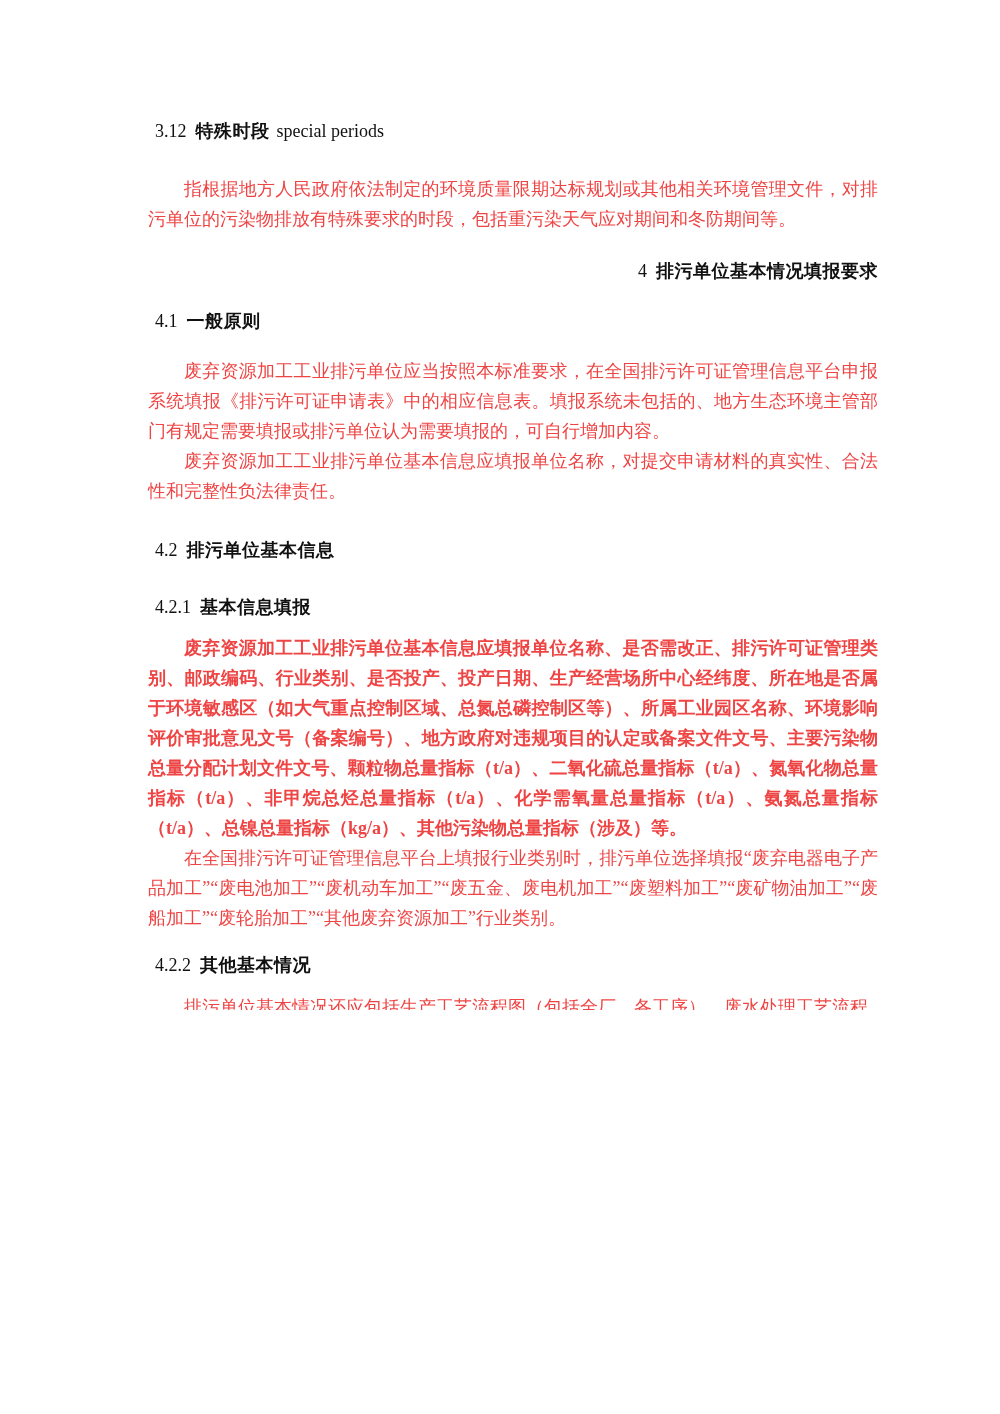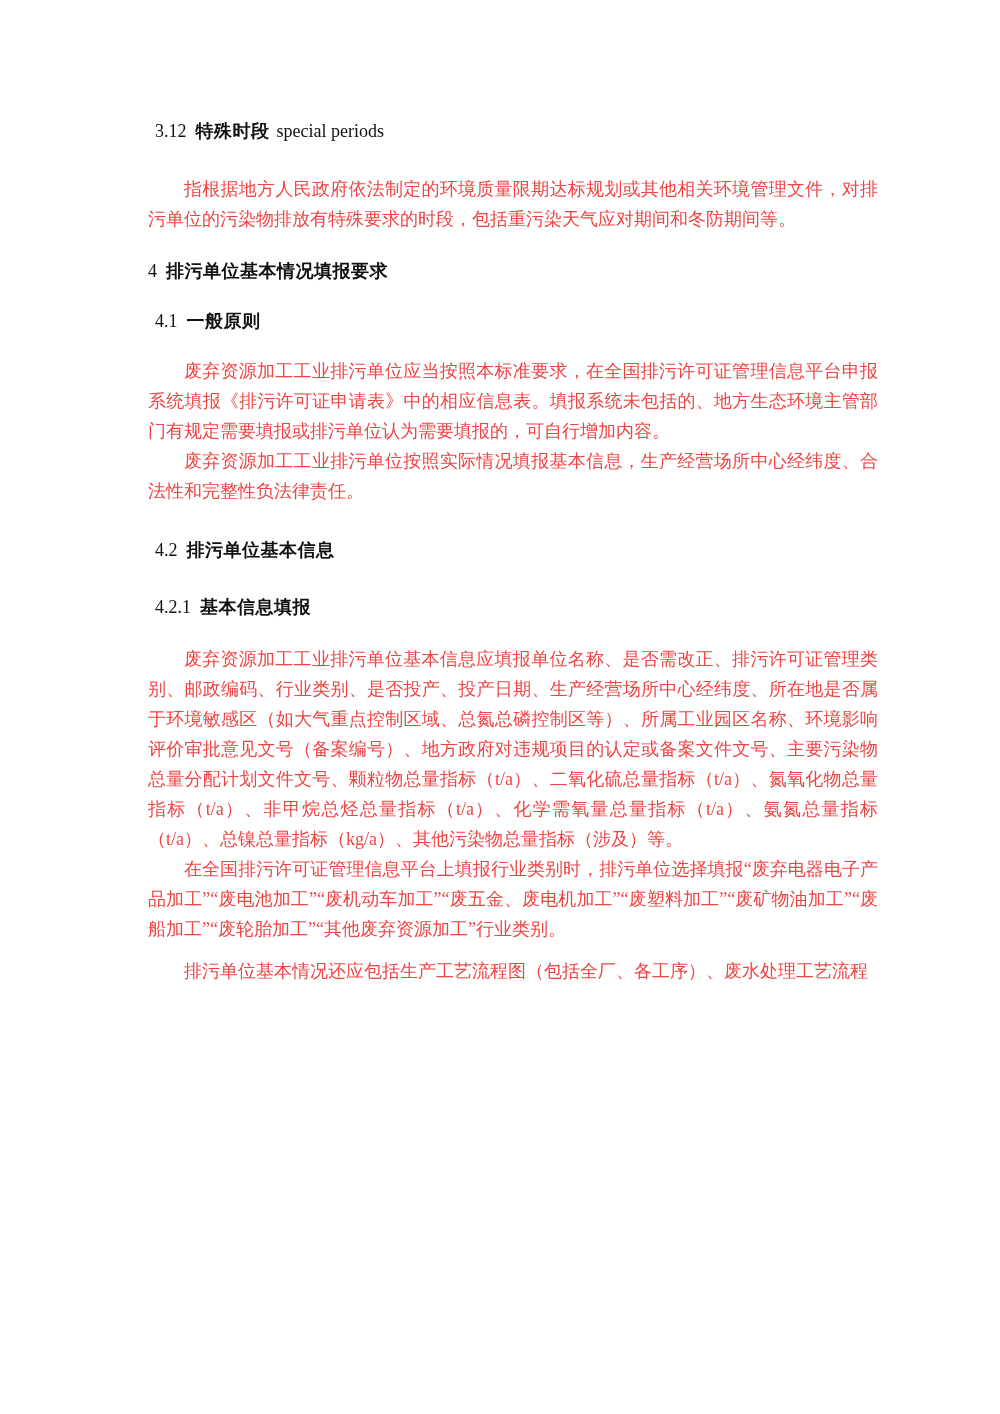--- a/index.html
+++ b/index.html
@@ -50,24 +50,24 @@
     letter-spacing: 0.5px;
   }
   .heading .en {
     font-family: "Liberation Serif", "DejaVu Serif", serif;
     font-weight: 400;
     margin-left: 7px;
   }
   .sub { padding-left: 7px; }
 
   
-  .mt11 { margin-top: 22px; }
+  .mt11 { margin-top: 11px; font-weight: bold; }
   .mt12 { margin-top: 12px; }
   .mt17 { margin-top: 17px; }
-  .mt22 { margin-top: 22px; }
+  .mt22 { margin-top: 22px; text-align: right; }
   .mt25 { margin-top: 20px; }
   .mt27 { margin-top: 27px; }
   .mt28 { margin-top: 28px; }
   .mt29 { margin-top: 29px; }
 
   .page-number {
     position: absolute;
     left: 0;
     right: 0;
     top: 1288px;
@@ -92,32 +92,35 @@
 
     <div class="heading mt22">
       <span class="num">4</span><span class="zh">排污单位基本情况填报要求</span>
     </div>
 
     <div class="heading sub mt25">
       <span class="num">4.1</span><span class="zh">一般原则</span>
     </div>
 
     <p class="para mt25">废弃资源加工工业排污单位应当按照本标准要求，在全国排污许可证管理信息平台申报系统填报《排污许可证申请表》中的相应信息表。填报系统未包括的、地方生态环境主管部门有规定需要填报或排污单位认为需要填报的，可自行增加内容。</p>
-    <p class="para">废弃资源加工工业排污单位按照实际情况填报基本信息，生产经营场所中心经纬度、合法性和完整性负法律责任。</p>
+    <p class="para">废弃资源加工工业排污单位基本信息应填报单位名称，对提交申请材料的真实性、合法性和完整性负法律责任。</p>
 
     <div class="heading sub mt29">
       <span class="num">4.2</span><span class="zh">排污单位基本信息</span>
     </div>
 
     <div class="heading sub mt27">
       <span class="num">4.2.1</span><span class="zh">基本信息填报</span>
     </div>
 
     <p class="para mt11">废弃资源加工工业排污单位基本信息应填报单位名称、是否需改正、排污许可证管理类别、邮政编码、行业类别、是否投产、投产日期、生产经营场所中心经纬度、所在地是否属于环境敏感区（如大气重点控制区域、总氮总磷控制区等）、所属工业园区名称、环境影响评价审批意见文号（备案编号）、地方政府对违规项目的认定或备案文件文号、主要污染物总量分配计划文件文号、颗粒物总量指标（t/a）、二氧化硫总量指标（t/a）、氮氧化物总量指标（t/a）、非甲烷总烃总量指标（t/a）、化学需氧量总量指标（t/a）、氨氮总量指标（t/a）、总镍总量指标（kg/a）、其他污染物总量指标（涉及）等。</p>
     <p class="para">在全国排污许可证管理信息平台上填报行业类别时，排污单位选择填报“废弃电器电子产品加工”“废电池加工”“废机动车加工”“废五金、废电机加工”“废塑料加工”“废矿物油加工”“废船加工”“废轮胎加工”“其他废弃资源加工”行业类别。</p>
 
+    <div class="heading sub mt17">
+      <span class="num">4.2.2</span><span class="zh">其他基本情况</span>
+    </div>
 
     <p class="para mt12">排污单位基本情况还应包括生产工艺流程图（包括全厂、各工序）、废水处理工艺流程</p>
 
   </div>
 
   <div class="page-number">5</div>
 </div>
 
 </body></html>

